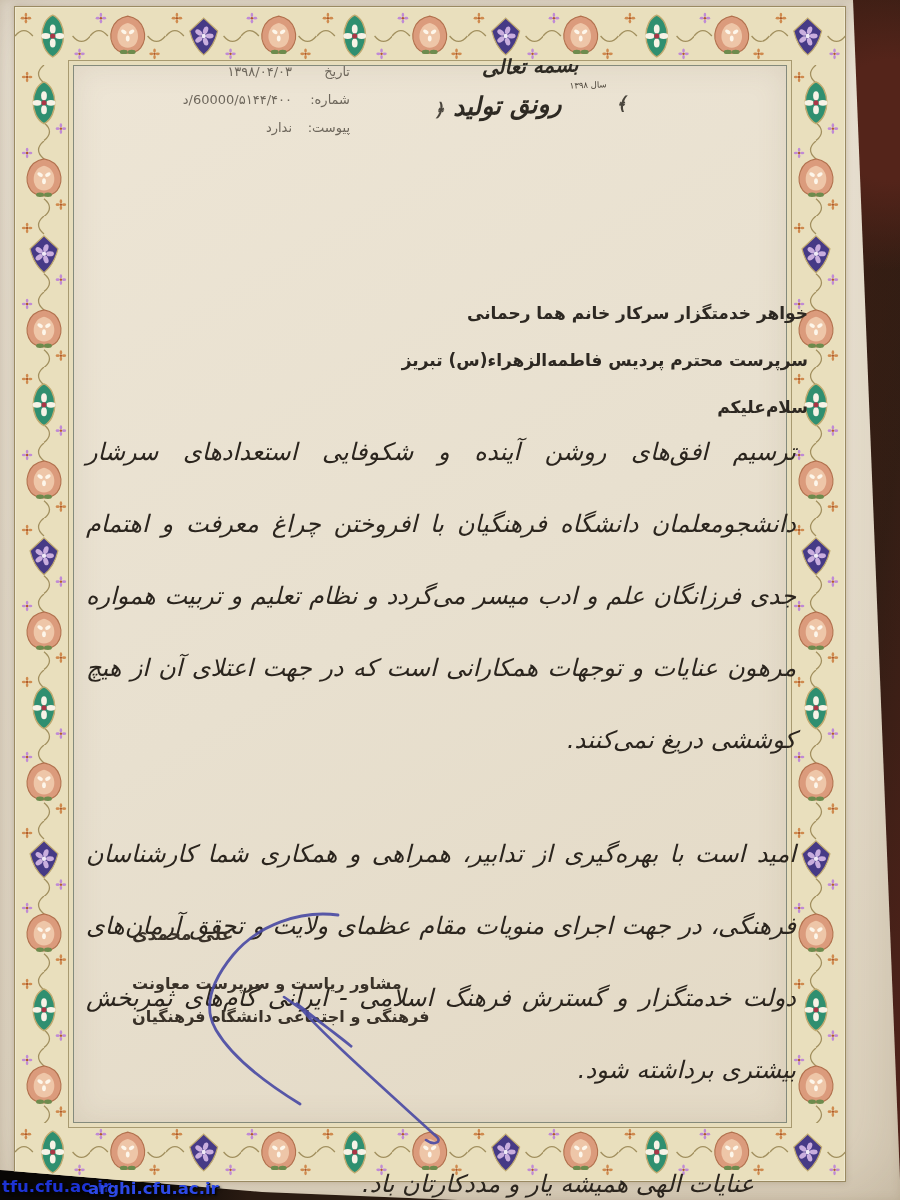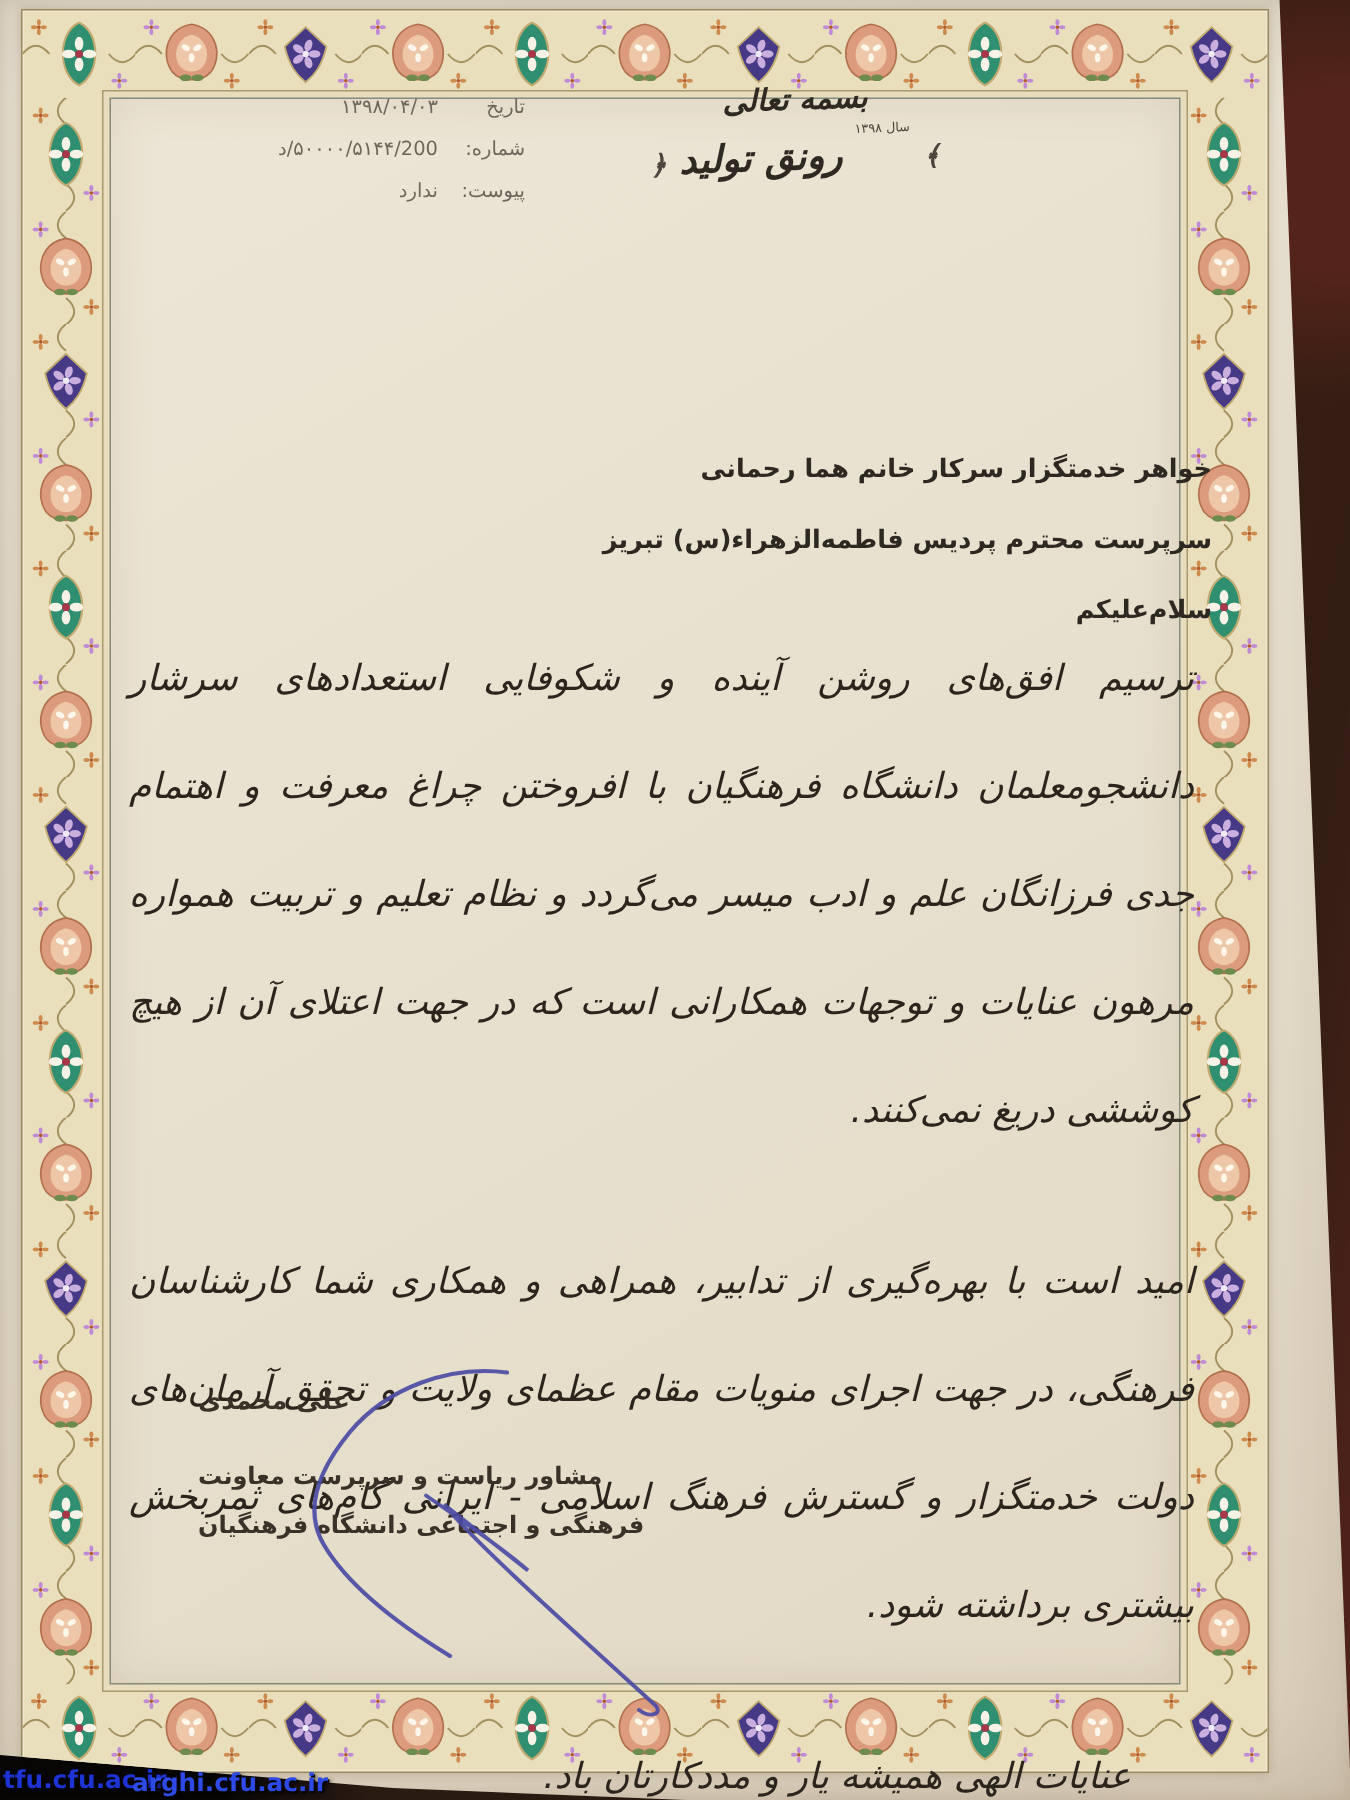--- a/index.html
+++ b/index.html
@@ -1197,21 +1197,21 @@
 
   <div class="content">
 
     <div class="meta">
       <div class="meta-row">
         <span class="meta-label">تاریخ</span>
         <bdo dir="ltr" class="meta-value">۱۳۹۸/۰۴/۰۳</bdo>
       </div>
       <div class="meta-row">
         <span class="meta-label">شماره:</span>
-        <bdo dir="ltr" class="meta-value">د/۵۰۰۰۰/۵۱۴۴/200</bdo>
+        <bdo dir="ltr" class="meta-value">د/60000/۵۱۴۴/۴۰۰</bdo>
       </div>
       <div class="meta-row">
         <span class="meta-label">پیوست:</span>
         <span class="meta-value">ندارد</span>
       </div>
     </div>
 
     <div class="besmele">
       <div class="bismillah">بسمه تعالی</div>
       <div class="slogan-line">

